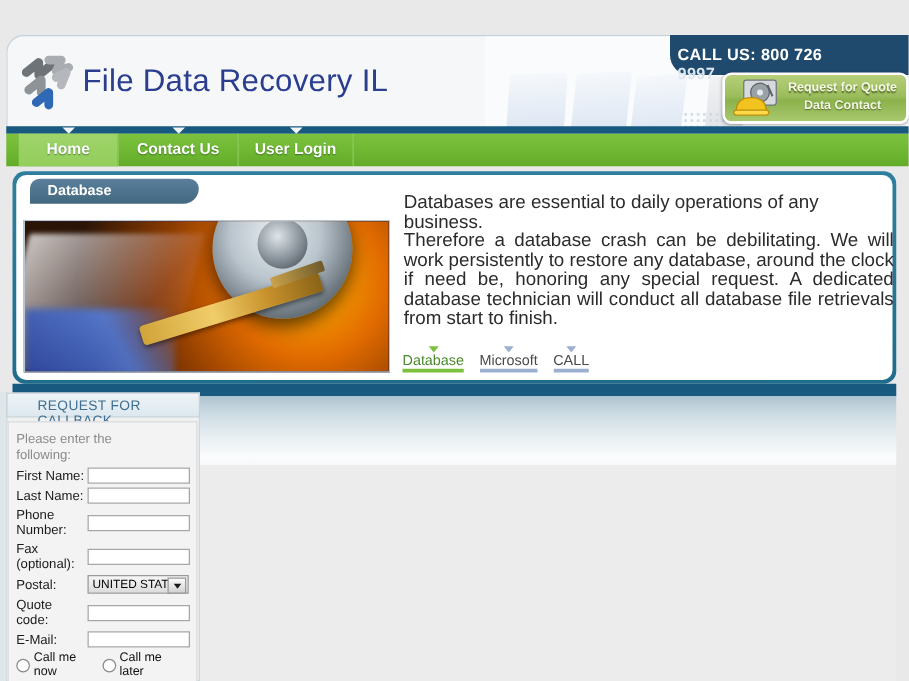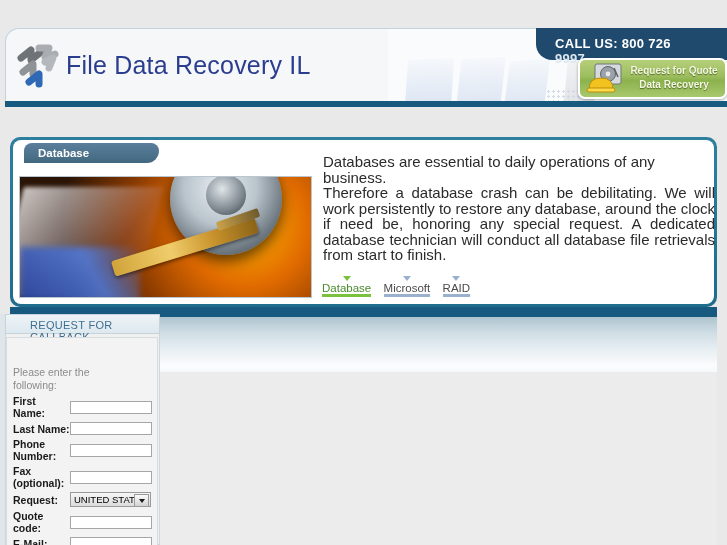--- a/index.html
+++ b/index.html
@@ -44,21 +44,21 @@
     position:absolute;left:66px;top:51px;
     font-size:25px;color:#2a3d8f;letter-spacing:.2px;white-space:nowrap;
   }
 
   
   .callus{
     position:absolute;left:536px;top:28px;width:191px;height:32px;
     background:#1f4a6e;
     border-bottom-left-radius:16px;
     color:#ffffff;font-size:13px;font-weight:bold;
-    padding:8px 0 0 19px;box-sizing:border-box;
+    padding:8px 0 0 6px;box-sizing:border-box;
     letter-spacing:.3px;line-height:15px;
   }
   .callus .l2{color:#dbe6ee;}
 
   .quote-btn{
     position:absolute;left:578px;top:58px;width:145px;height:37px;
     background:linear-gradient(180deg,#b6cf7a 0%,#9cbd5e 45%,#8bb24c 55%,#a9c86e 100%);
     border:2px solid #ffffff;border-radius:7px;
     box-shadow:0 1px 3px rgba(0,0,0,.35);
     overflow:hidden;
@@ -189,24 +189,24 @@
     background:linear-gradient(180deg,#eef4f7 0%,#dde8ef 100%);
     border:1px solid #c6d3db;box-sizing:border-box;
     color:#3e6f92;font-size:11px;letter-spacing:.3px;
     padding:4px 0 0 24px;box-sizing:border-box;
   }
   .cb-body{
     position:absolute;left:6px;top:337px;width:152px;height:208px;
     background:#f3f3f3;border:1px solid #d7dcdf;border-bottom:none;box-sizing:border-box;
     padding:7px 6px 0 6px;
   }
-  .cb-intro{font-size:10.5px;color:#8b8b8b;line-height:13px;margin-bottom:3px;width:86px;margin-top:21px;}
+  .cb-intro{font-size:10.5px;color:#8b8b8b;line-height:13px;margin-bottom:3px;width:86px;}
   .frow{display:flex;align-items:center;margin-bottom:3px;}
   .flabel{
-    width:57px;flex:0 0 57px;font-size:10.5px;font-weight:bold;color:#1a1a1a;line-height:12px;
+    width:57px;flex:0 0 57px;font-size:10.5px;font-weight:normal;color:#1a1a1a;line-height:12px;
   }
   .finput{
     width:82px;height:13px;border:1px solid #a6a6a6;background:#ffffff;box-sizing:border-box;
     font-size:10px;font-family:"Liberation Sans",sans-serif;padding:0 2px;
   }
   .fselect{
     width:84px;height:15px;border:1px solid #9a9a9a;background:linear-gradient(180deg,#f6f6f6,#dcdcdc);
     box-sizing:border-box;font-size:9.5px;color:#000;display:flex;align-items:center;
     padding-left:3px;position:relative;
   }
@@ -266,26 +266,40 @@
       </svg>
     </div>
     <div class="hat-ico">
       <svg viewBox="0 0 30 20" width="30" height="20">
         <path d="M3 15 Q3 4 15 4 Q27 4 27 15 Z" fill="#f2c21f" stroke="#b88f08"></path>
         <rect x="1" y="14" width="28" height="4" rx="2" fill="#ffd94a" stroke="#b88f08"></rect>
       </svg>
     </div>
     <div class="qtxt">
       <div>Request for Quote</div>
-      <div>Data Recovery</div>
+      <div>Data Contact</div>
     </div>
   </div>
 
   <div class="navwrap">
     <div class="nav-top-rule"></div>
+    <div class="nav-bar">
+      <div class="nav-item active" style="left:10px;width:80px;">
+        <span class="nav-caret"></span>
+        <span>Home</span>
+      </div>
+      <div class="nav-item" style="left:90px;width:96px;">
+        <span class="nav-caret"></span>
+        <span>Contact Us</span>
+      </div>
+      <div class="nav-item" style="left:186px;width:92px;">
+        <span class="nav-caret"></span>
+        <span>User Login</span>
+      </div>
+    </div>
   </div>
 
   <div class="content-outer"></div>
   <div class="content-inner"></div>
 
   <div class="panel-tab">
     <span>Database</span>
   </div>
 
   <div class="hero-img">
@@ -309,21 +323,21 @@
       <span>Database</span>
       <span class="bar"></span>
     </span>
     <span class="ttab">
       <span class="tcaret"></span>
       <span>Microsoft</span>
       <span class="bar"></span>
     </span>
     <span class="ttab">
       <span class="tcaret"></span>
-      <span>RAID</span>
+      <span>CALL</span>
       <span class="bar"></span>
     </span>
   </div>
 
   <div class="band"></div>
   <div class="band2"></div>
   <div class="band3"></div>
 
   <div class="cb-left-edge"></div>
   <div class="cb"></div>
@@ -348,21 +362,21 @@
       <div class="flabel">Phone Number:</div>
       <input class="finput" type="text" value="" style="">
     </div>
 
     <div class="frow">
       <div class="flabel">Fax (optional):</div>
       <input class="finput" type="text" value="" style="">
     </div>
 
     <div class="frow">
-      <div class="flabel">Request:</div>
+      <div class="flabel">Postal:</div>
       <div class="fselect">
         <span>UNITED STATES</span>
         <span class="arrowbox">
             <i></i>
           </span>
       </div>
     </div>
 
     <div class="frow">
       <div class="flabel">Quote code:</div>

